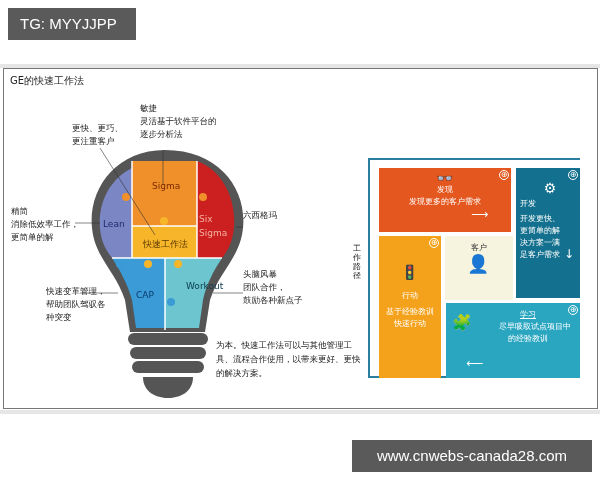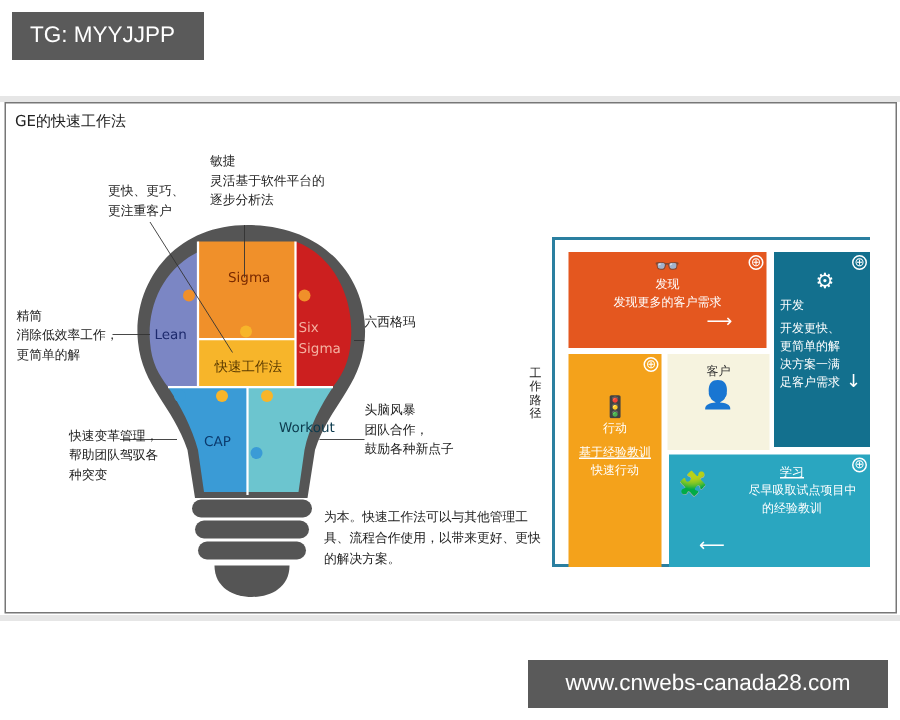--- a/index.html
+++ b/index.html
@@ -134,22 +134,22 @@
   <span class="plus" style="right:2px;top:2px;">⊕</span>
 </div>
 
 <div class="blk" style="left:445px;top:236px;width:68px;height:64px;background:#f6f3df;color:#333;">
   <div style="margin-top:6px;">客户</div>
   <div style="font-size:18px;margin-top:4px;">👤</div>
 </div>
 
 <div class="blk" style="left:379px;top:236px;width:62px;height:142px;background:#f4a21b;">
   <div style="margin-top:30px;font-size:14px;">🚦</div>
-  <div style="margin-top:2px;">行动</div>
-  <div style="margin-top:4px;text-decoration:underline;">基于经验教训</div>
+  <div style="margin-top:12px;">行动</div>
+  <div style="margin-top:4px;">基于经验教训</div>
   <div>快速行动</div>
   <span class="plus" style="right:2px;top:2px;">⊕</span>
 </div>
 
 <div class="blk" style="left:446px;top:303px;width:134px;height:75px;background:#2aa6c0;">
   <div style="position:absolute;left:6px;top:14px;font-size:16px;">🧩</div>
   <div style="margin-top:6px;padding-left:30px;text-decoration:underline;">学习</div>
   <div style="padding-left:44px;">尽早吸取试点项目中</div>
   <div style="padding-left:30px;">的经验教训</div>
   <div style="position:absolute;left:20px;top:54px;font-size:12px;">⟵</div>

